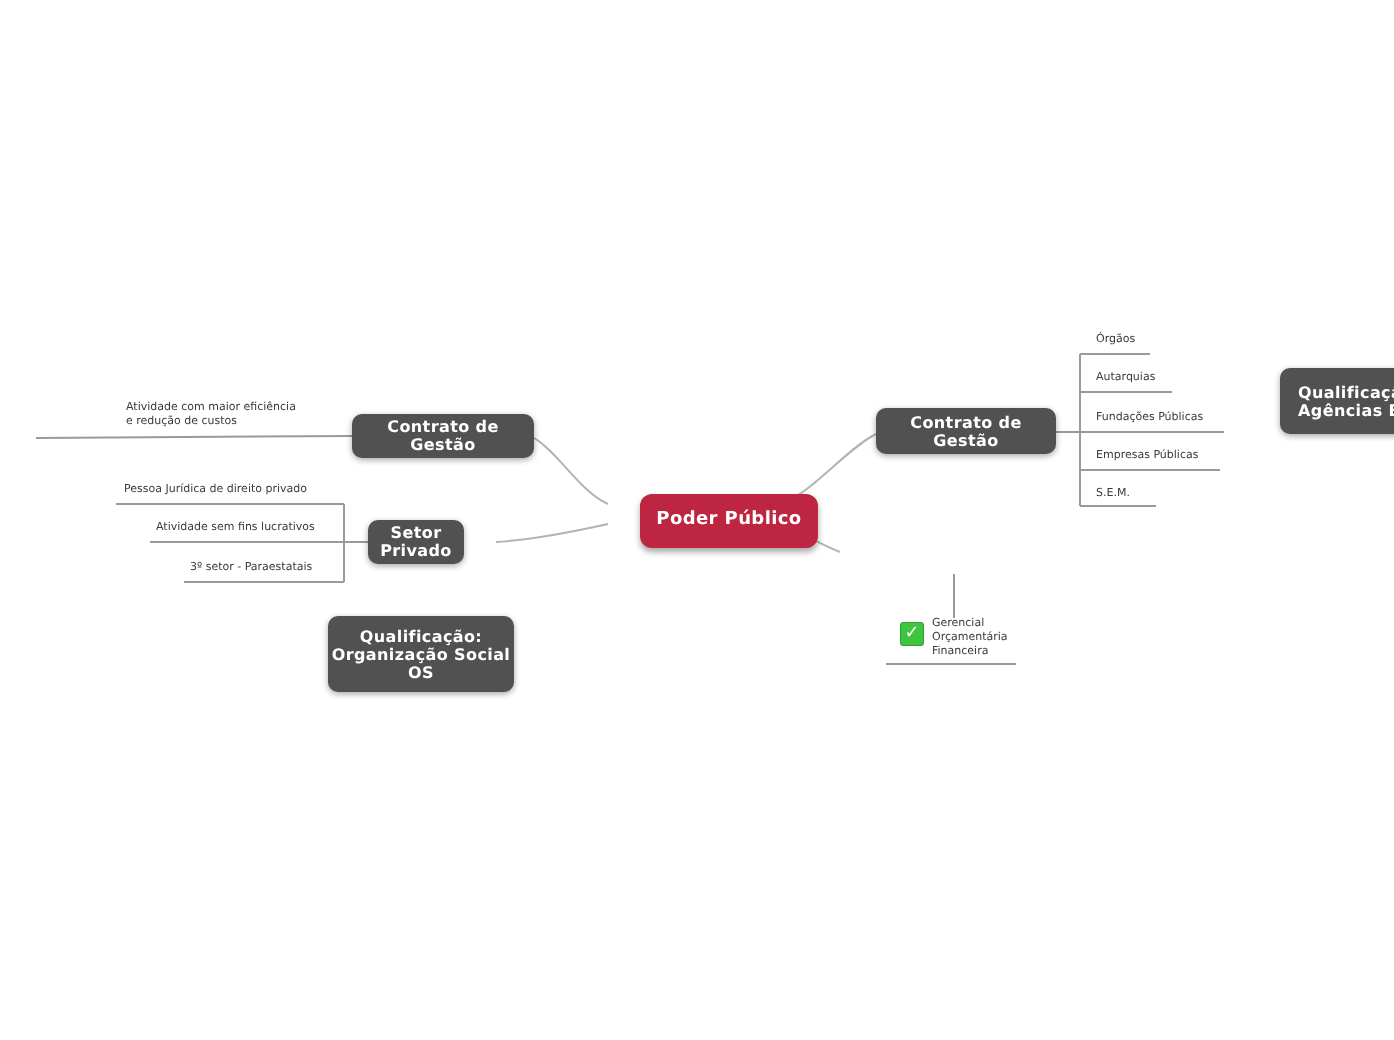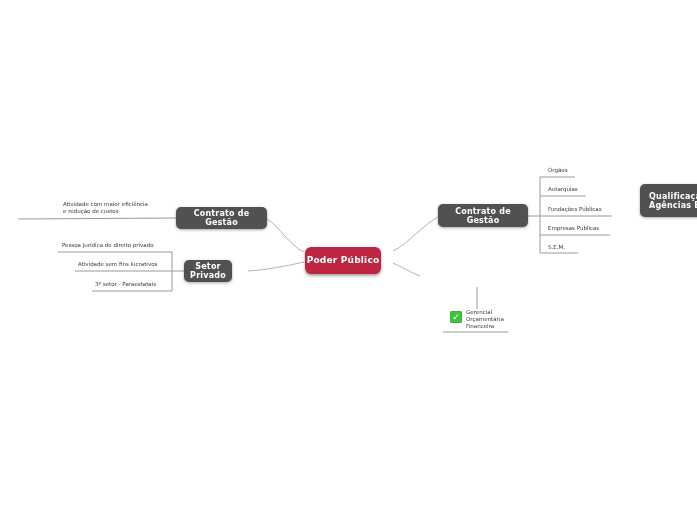--- a/index.html
+++ b/index.html
@@ -73,31 +73,34 @@
     <line x1="540" y1="177" x2="575" y2="177" stroke="#9a9a9a" stroke-width="1"></line>
     <line x1="540" y1="196" x2="586" y2="196" stroke="#9a9a9a" stroke-width="1"></line>
     <line x1="540" y1="216" x2="612" y2="216" stroke="#9a9a9a" stroke-width="1"></line>
     <line x1="540" y1="235" x2="610" y2="235" stroke="#9a9a9a" stroke-width="1"></line>
     <line x1="540" y1="253" x2="578" y2="253" stroke="#9a9a9a" stroke-width="1"></line>
 
     <line x1="477" y1="287" x2="477" y2="309" stroke="#9a9a9a" stroke-width="1"></line>
     <line x1="443" y1="332" x2="508" y2="332" stroke="#9a9a9a" stroke-width="1"></line>
   </svg>
 
-  <div class="node root" style="left:305px;top:247px;width:76px;height:27px;">Poder Público</div>
+  <div class="node root" style="left:320px;top:247px;width:89px;height:27px;">Poder Público</div>
 
   <div class="node" style="left:176px;top:207px;width:91px;height:22px;">Contrato de Gestão</div>
   <div class="leaf left-align" style="left:63px;top:201px;width:100px;">Atividade com maior eficiência
 e redução de custos</div>
 
   <div class="node" style="left:184px;top:260px;width:48px;height:22px;">Setor Privado</div>
   <div class="leaf" style="left:62px;top:242px;">Pessoa Jurídica de direito privado</div>
   <div class="leaf" style="left:78px;top:261px;">Atividade sem fins lucrativos</div>
   <div class="leaf" style="left:95px;top:281px;">3º setor - Paraestatais</div>
 
+  <div class="node" style="left:164px;top:308px;width:93px;height:38px;">Qualificação:
+Organização Social
+OS</div>
 
   <div class="node" style="left:438px;top:204px;width:90px;height:23px;">Contrato de Gestão</div>
   <div class="leaf" style="left:548px;top:167px;">Órgãos</div>
   <div class="leaf" style="left:548px;top:186px;">Autarquias</div>
   <div class="leaf" style="left:548px;top:206px;">Fundações Públicas</div>
   <div class="leaf" style="left:548px;top:225px;">Empresas Públicas</div>
   <div class="leaf" style="left:548px;top:244px;">S.E.M.</div>
 
   <div class="checkbox" style="left:450px;top:311px;">✓</div>
   <div class="leaf left-align" style="left:466px;top:309px;width:45px;">Gerencial

